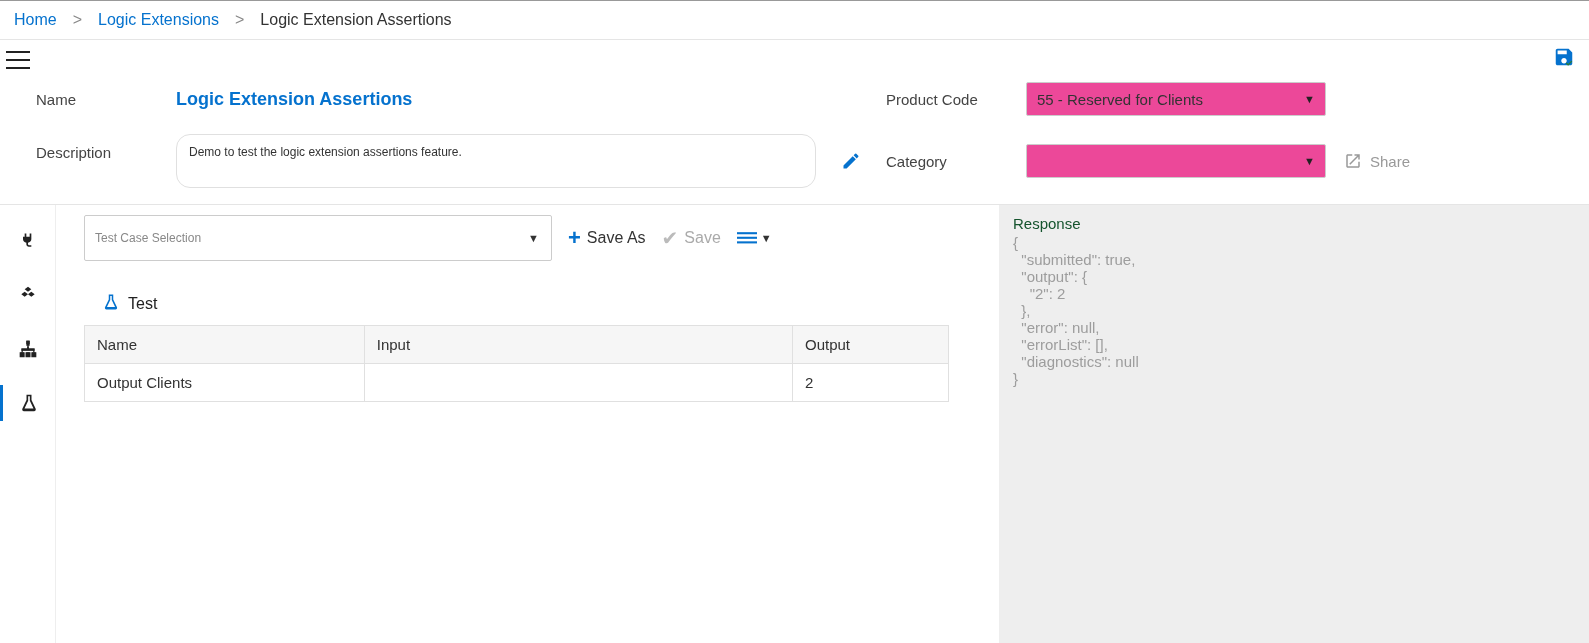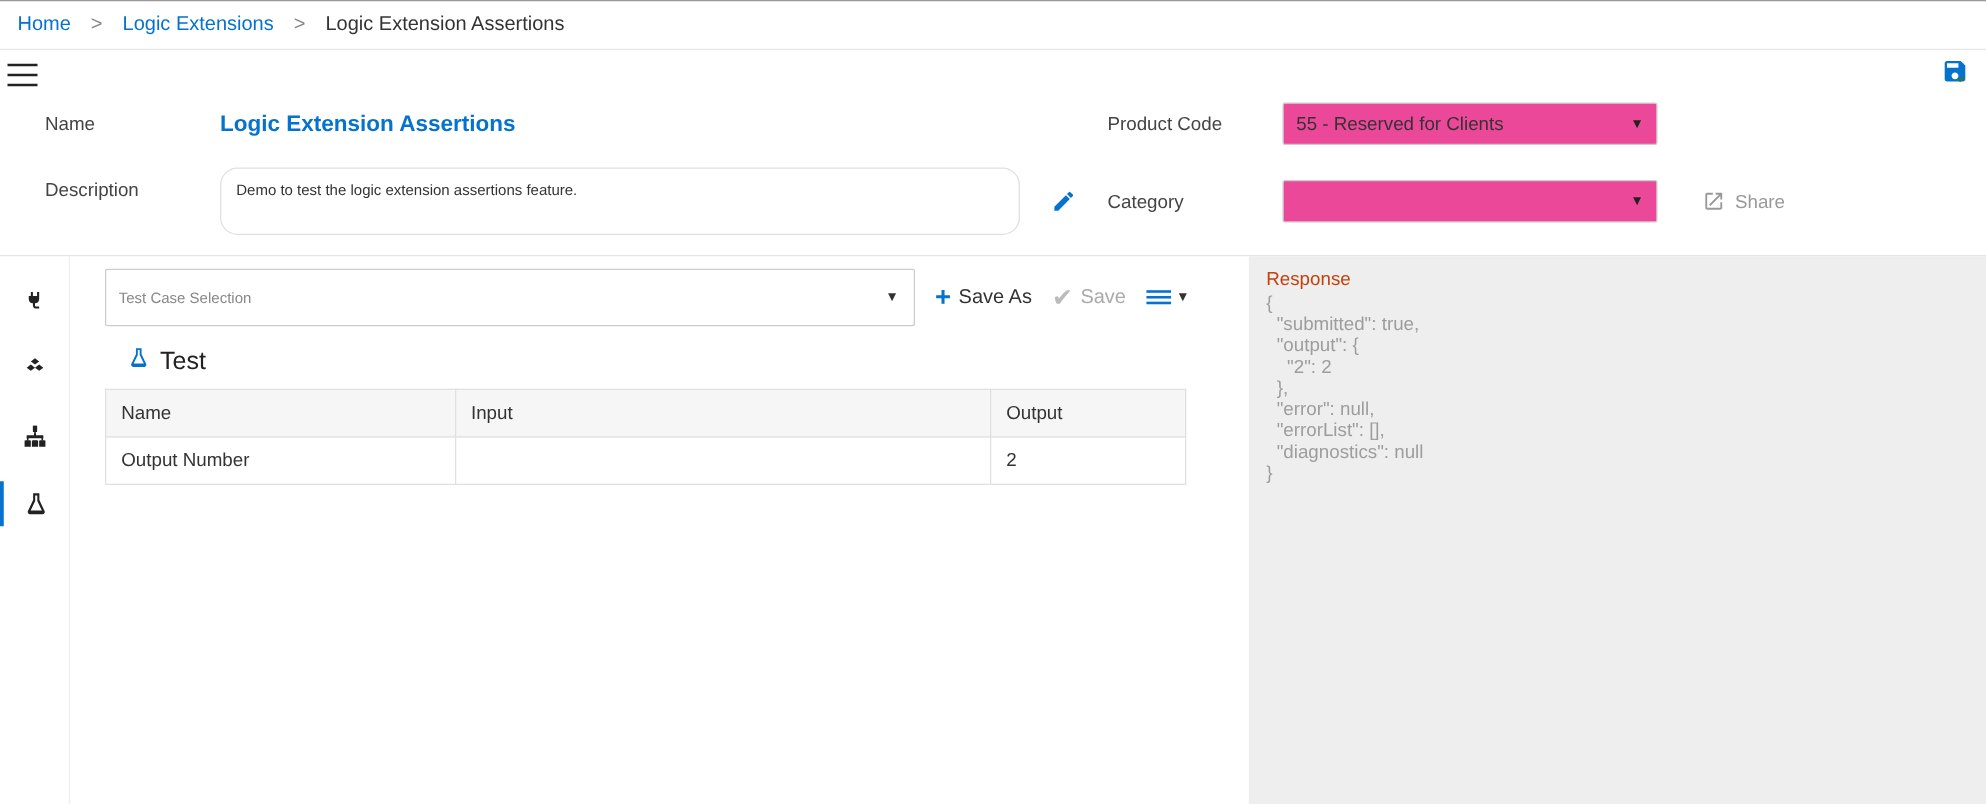--- a/index.html
+++ b/index.html
@@ -52,21 +52,21 @@
     padding: 10px 12px; min-height: 54px; font-size: 12px; color:#333;
   }
   .edit-pencil { color:#0572CE; cursor:pointer; display:flex; justify-content:center; }
   .edit-pencil svg{width:20px;height:20px;}
   .select-box {
     border:1px solid #ccc; border-radius:2px;
     height:34px; display:flex; align-items:center; justify-content:space-between;
     padding: 0 10px; font-size:15px; cursor:pointer; background:#ec4899;
   }
   .select-box .caret { font-size:11px; color:#222; }
-  .share-btn { display:flex; align-items:center; gap:8px; color:#999; cursor:pointer; font-size:15px; padding-left:18px;justify-content:center;}
+  .share-btn { display:flex; align-items:center; gap:8px; color:#999; cursor:pointer; font-size:15px; padding-left:18px;}
   .share-btn svg{width:18px;height:18px;}
 
   .body-area {
     display: flex;
   }
   .vtab-rail {
     width: 56px;
     border-right: 1px solid #eee;
     display:flex; flex-direction:column; align-items:center;
     gap: 18px; padding-top: 18px;
@@ -77,58 +77,58 @@
   }
   .vtab.active { border-left: 3px solid #0572CE; }
   .vtab svg{width:20px;height:20px;}
 
   .center-col {
     flex: 1;
     padding: 10px 28px 10px 28px;
   }
   .toolbar-row1 { display:flex; align-items:center; gap:16px; }
   .tc-select {
-    width: 648px; border:1px solid #ccc; border-radius:2px; height:46px;
+    width: 468px; border:1px solid #ccc; border-radius:2px; height:46px;
     display:flex; flex-direction:column; justify-content:center;
     padding: 4px 10px; cursor:pointer; position:relative; background:#fff;
   }
   .tc-select .tc-label{ font-size:12px; color:#888;}
   .tc-select .tc-value{ font-size:15px; color:#333;}
   .tc-select .caret{ position:absolute; right:12px; top:50%; transform:translateY(-50%); font-size:11px; }
   .tb-btn { display:flex; align-items:center; gap:6px; font-size:16px; cursor:pointer; }
   .tb-btn.primary .ic{ color:#0572CE; }
   .tb-btn.disabled { color:#aaa; cursor:default; }
   .tb-btn.disabled .ic{ color:#bbb;}
   .menu-3lines{ color:#0572CE; cursor:pointer; display:flex; align-items:center; gap:4px;}
   .menu-3lines .caret{ color:#333; font-size:11px;}
   .menu-3lines svg{width:20px;height:14px;}
 
   .toolbar-row2{ display:flex; gap:34px; padding: 16px 0 10px 18px; }
-  .tb2-btn{ display:flex; align-items:center; gap:8px; font-size:20px; color:#222; cursor:pointer;}
+  .tb2-btn{ display:flex; align-items:center; gap:8px; font-size:16px; color:#222; cursor:pointer;margin-top:16px;}
   .tb2-btn .ic{ color:#0572CE;}
   .tb2-btn svg{width:18px;height:18px;}
 
   table.io-table{
     width: 865px; border-collapse: collapse; font-size:15px;
   }
   table.io-table th, table.io-table td{
     border:1px solid #e0e0e0; text-align:left; padding:10px 12px;
   }
   table.io-table th{ background:#f6f6f6; font-weight:normal; color:#333;}
   table.io-table tr.sel td{ background:#e8f2fb; }
   table.io-table .col-name{width:260px;}
   table.io-table .col-in{width:398px;}
   table.io-table .col-out{width:145px;}
 
   .response-panel{
     width: 590px; background:#eeeeee; padding: 10px 14px;
     font-family: Arial, sans-serif; font-size:15px; color:#9d9d9d;
     min-height: 440px;
   }
-  .response-panel .hdr{ margin-bottom:2px; color:#c2410c;}
+  .response-panel .hdr{ margin-bottom:2px; color:#14532d;}
   .response-panel pre{
     font-family: Arial, sans-serif; white-space: pre; color:#9d9d9d;
   }
 </style>
 </head>
 <body>
 
 <div class="breadcrumb-bar">
   <span class="link">Home</span>
   <span class="sep">&gt;</span>
@@ -249,21 +249,21 @@
     <table class="io-table">
       <thead>
         <tr>
           <th class="col-name">Name</th>
           <th class="col-in">Input</th>
           <th class="col-out">Output</th>
         </tr>
       </thead>
       <tbody>
         <tr>
-          <td>Output Number</td>
+          <td>Output Clients</td>
           <td></td>
           <td>2</td>
         </tr>
       </tbody>
     </table>
   </div>
 
   <div class="response-panel">
     <div class="hdr">Response</div>
     <pre>{

